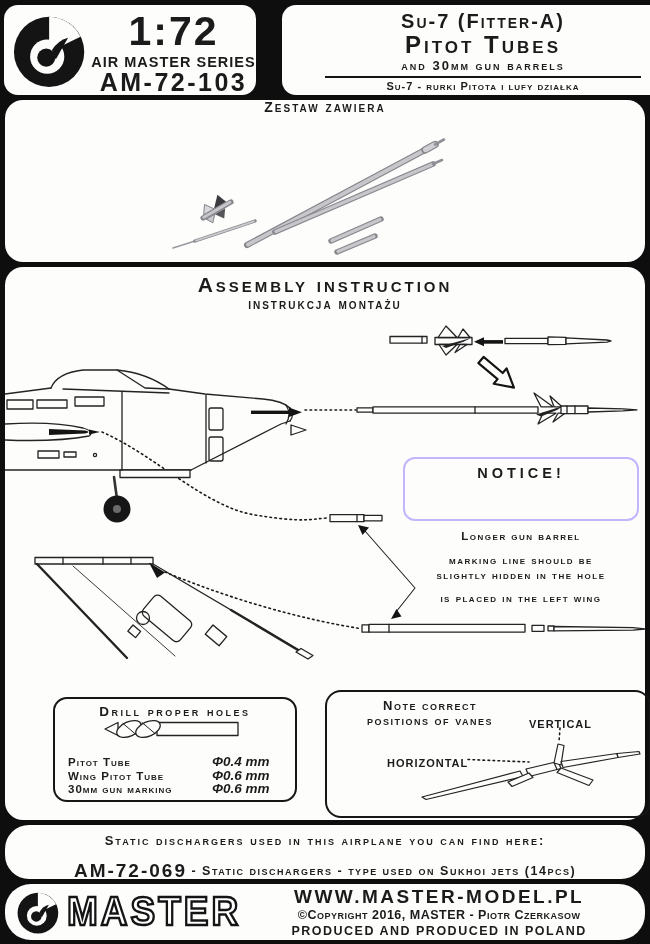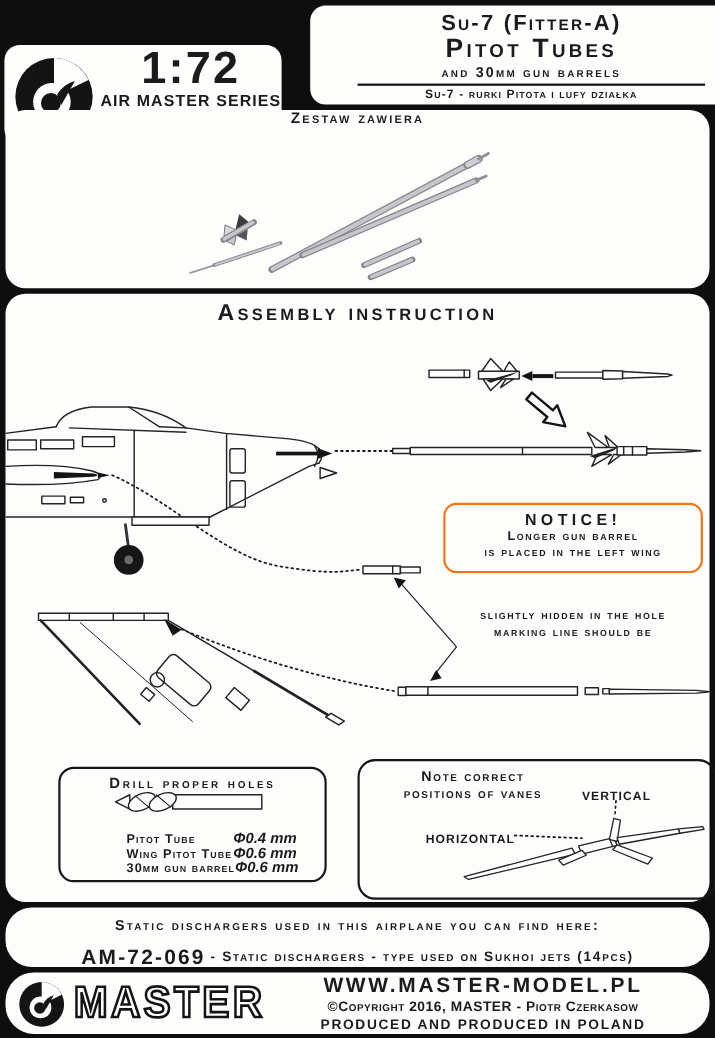--- a/index.html
+++ b/index.html
@@ -9,21 +9,21 @@
     font-family:"Liberation Sans", sans-serif;color:#1b1b1b;
     -webkit-font-smoothing:antialiased;
   }
   .panel{position:absolute;background:#fdfdfc;box-sizing:border-box;}
   .sc{font-variant:small-caps;}
   .ctr{text-align:center;}
   svg{display:block;}
   .art{position:absolute;left:0;top:0;}
 
   
-  #hdr-left{left:4px;top:5px;width:252px;height:90px;border-radius:14px;display:flex;align-items:flex-start;margin-top:36px;}
+  #hdr-left{left:4px;top:5px;width:252px;height:90px;border-radius:14px;display:flex;align-items:flex-end;}
   #hdr-left .logo{margin:4px 2px 4px 9px;flex:0 0 auto;}
   #hdr-left .hl-text{flex:1;text-align:center;line-height:1;}
   .hl-scale{font-size:41px;font-weight:800;letter-spacing:2px;}
   .hl-series{font-size:14.5px;font-weight:700;letter-spacing:1px;margin-top:3px;white-space:nowrap;}
   .hl-code{font-size:25px;font-weight:800;letter-spacing:2.5px;margin-top:1px;white-space:nowrap;}
 
   
   #hdr-right{left:282px;top:5px;width:402px;height:90px;border-radius:14px;padding-top:6px;}
   .hr-l1{font-size:20px;font-weight:700;letter-spacing:2px;line-height:1.05;}
   .hr-l2{font-size:24px;font-weight:700;letter-spacing:3px;line-height:1.05;text-align:center;}
@@ -33,29 +33,29 @@
 
   
   #set-panel{left:5px;top:100px;width:640px;height:162px;border-radius:18px;}
   .p-title{position:relative;z-index:2;font-size:21px;font-weight:700;letter-spacing:3px;padding-top:6px;}
   .p-sub{position:relative;z-index:2;font-size:14px;font-weight:700;letter-spacing:2px;margin-top:-1px;}
 
   
   #asm-panel{left:5px;top:267px;width:640px;height:553px;border-radius:18px;}
 
   .overlay{position:absolute;z-index:3;}
-  #notice-box{left:398px;top:190px;width:232px;height:60px;border:2px solid #f97316;border-radius:12px;text-align:center;}
+  #notice-box{left:398px;top:190px;width:232px;height:60px;border:2px solid #c4b5fd;border-radius:12px;text-align:center;}
   .notice-h{font-size:14.5px;font-weight:700;letter-spacing:4px;margin-top:6px;}
-  .notice-l{font-size:11.5px;font-weight:700;letter-spacing:1.5px;line-height:14px;}
+  .notice-l{font-size:11.5px;font-weight:700;letter-spacing:1.5px;line-height:14px;margin-top:48px;}
 
   #marking-note{left:396px;top:286px;width:240px;text-align:center;font-size:11.5px;font-weight:700;letter-spacing:1.5px;line-height:15px;}
 
   #drill-box{left:48px;top:430px;width:240px;height:101px;border:2px solid #161616;border-radius:14px;}
   .drill-title{font-size:13.5px;font-weight:700;letter-spacing:2.5px;text-align:center;margin-top:5px;}
-  .drill-rows{position:absolute;left:0;right:0;top:55px;padding-left:47px;}
+  .drill-rows{position:absolute;left:0;right:0;top:55px;}
   .drill-row{display:flex;align-items:baseline;padding:0 13px;height:13.5px;}
   .drill-label{flex:1;font-size:11.5px;font-weight:700;letter-spacing:1px;white-space:nowrap;}
   .drill-value{width:70px;font-size:13.5px;font-weight:600;font-style:italic;white-space:nowrap;}
 
   #vanes-box{left:320px;top:423px;width:322px;height:124px;border:2px solid #161616;border-radius:16px;}
   .vanes-title{position:absolute;left:8px;top:6px;width:190px;text-align:center;font-size:13px;font-weight:700;letter-spacing:1.5px;line-height:15px;}
   .vane-lbl{position:absolute;font-size:11px;font-weight:700;letter-spacing:1px;white-space:nowrap;}
   #lbl-vertical{left:202px;top:26px;}
   #lbl-horizontal{left:60px;top:65px;}
 
@@ -133,20 +133,21 @@
       <polygon points="-4,2.5 2,11 8,2.5" fill="#55555a"></polygon>
       <polygon points="-14,2.5 -10,9 -4,2.5" fill="#c9c9ce" stroke="#77777c" stroke-width="0.8"></polygon>
       <line x1="-16" y1="0" x2="16" y2="0" stroke="#86868c" stroke-width="5.4" stroke-linecap="round"></line>
       <line x1="-15" y1="-0.3" x2="15" y2="-0.3" stroke="#c6c6cb" stroke-width="3" stroke-linecap="round"></line>
     </g>
   </svg>
 </div>
 
 <div class="panel" id="asm-panel">
   <div class="p-title sc ctr">Assembly instruction</div>
+  <div class="p-sub sc ctr">instrukcja montażu</div>
 
   <svg class="art" width="640" height="553" viewBox="0 0 640 553">
     <g stroke="#232323" stroke-width="1.3" fill="none" stroke-linejoin="round" stroke-linecap="round">
 
       <g stroke="#1a1a1a" stroke-width="1.6" stroke-dasharray="1.6 3.4" fill="none">
         <path d="M97,165 C150,188 200,240 250,248 S305,252 322,251"></path>
         <line x1="300" y1="143" x2="351" y2="143"></line>
         <path d="M160,305 C225,332 295,352 355,361.5"></path>
       </g>
 
@@ -271,37 +272,37 @@
     </g>
   </svg>
 
   <div class="overlay" id="notice-box">
     <div class="notice-h">NOTICE!</div>
     <div class="notice-l sc">Longer gun barrel</div>
     <div class="notice-l sc">is placed in the left wing</div>
   </div>
 
   <div class="overlay" id="marking-note">
+    <div class="sc">marking line should be</div>
     <div class="sc">slightly hidden in the hole</div>
-    <div class="sc">marking line should be</div>
   </div>
 
   <div class="overlay" id="drill-box">
     <div class="drill-title sc">Drill proper holes</div>
     <div class="drill-rows">
       <div class="drill-row">
         <span class="drill-label sc">Pitot Tube</span>
         <span class="drill-value">Φ0.4 mm</span>
       </div>
       <div class="drill-row">
         <span class="drill-label sc">Wing Pitot Tube</span>
         <span class="drill-value">Φ0.6 mm</span>
       </div>
       <div class="drill-row">
-        <span class="drill-label sc">30mm gun barrel</span>
+        <span class="drill-label sc">30mm gun marking</span>
         <span class="drill-value">Φ0.6 mm</span>
       </div>
     </div>
   </div>
 
   <div class="overlay" id="vanes-box">
     <div class="vanes-title">
       <div class="sc">Note correct</div>
       <div class="sc">positions of vanes</div>
     </div>

